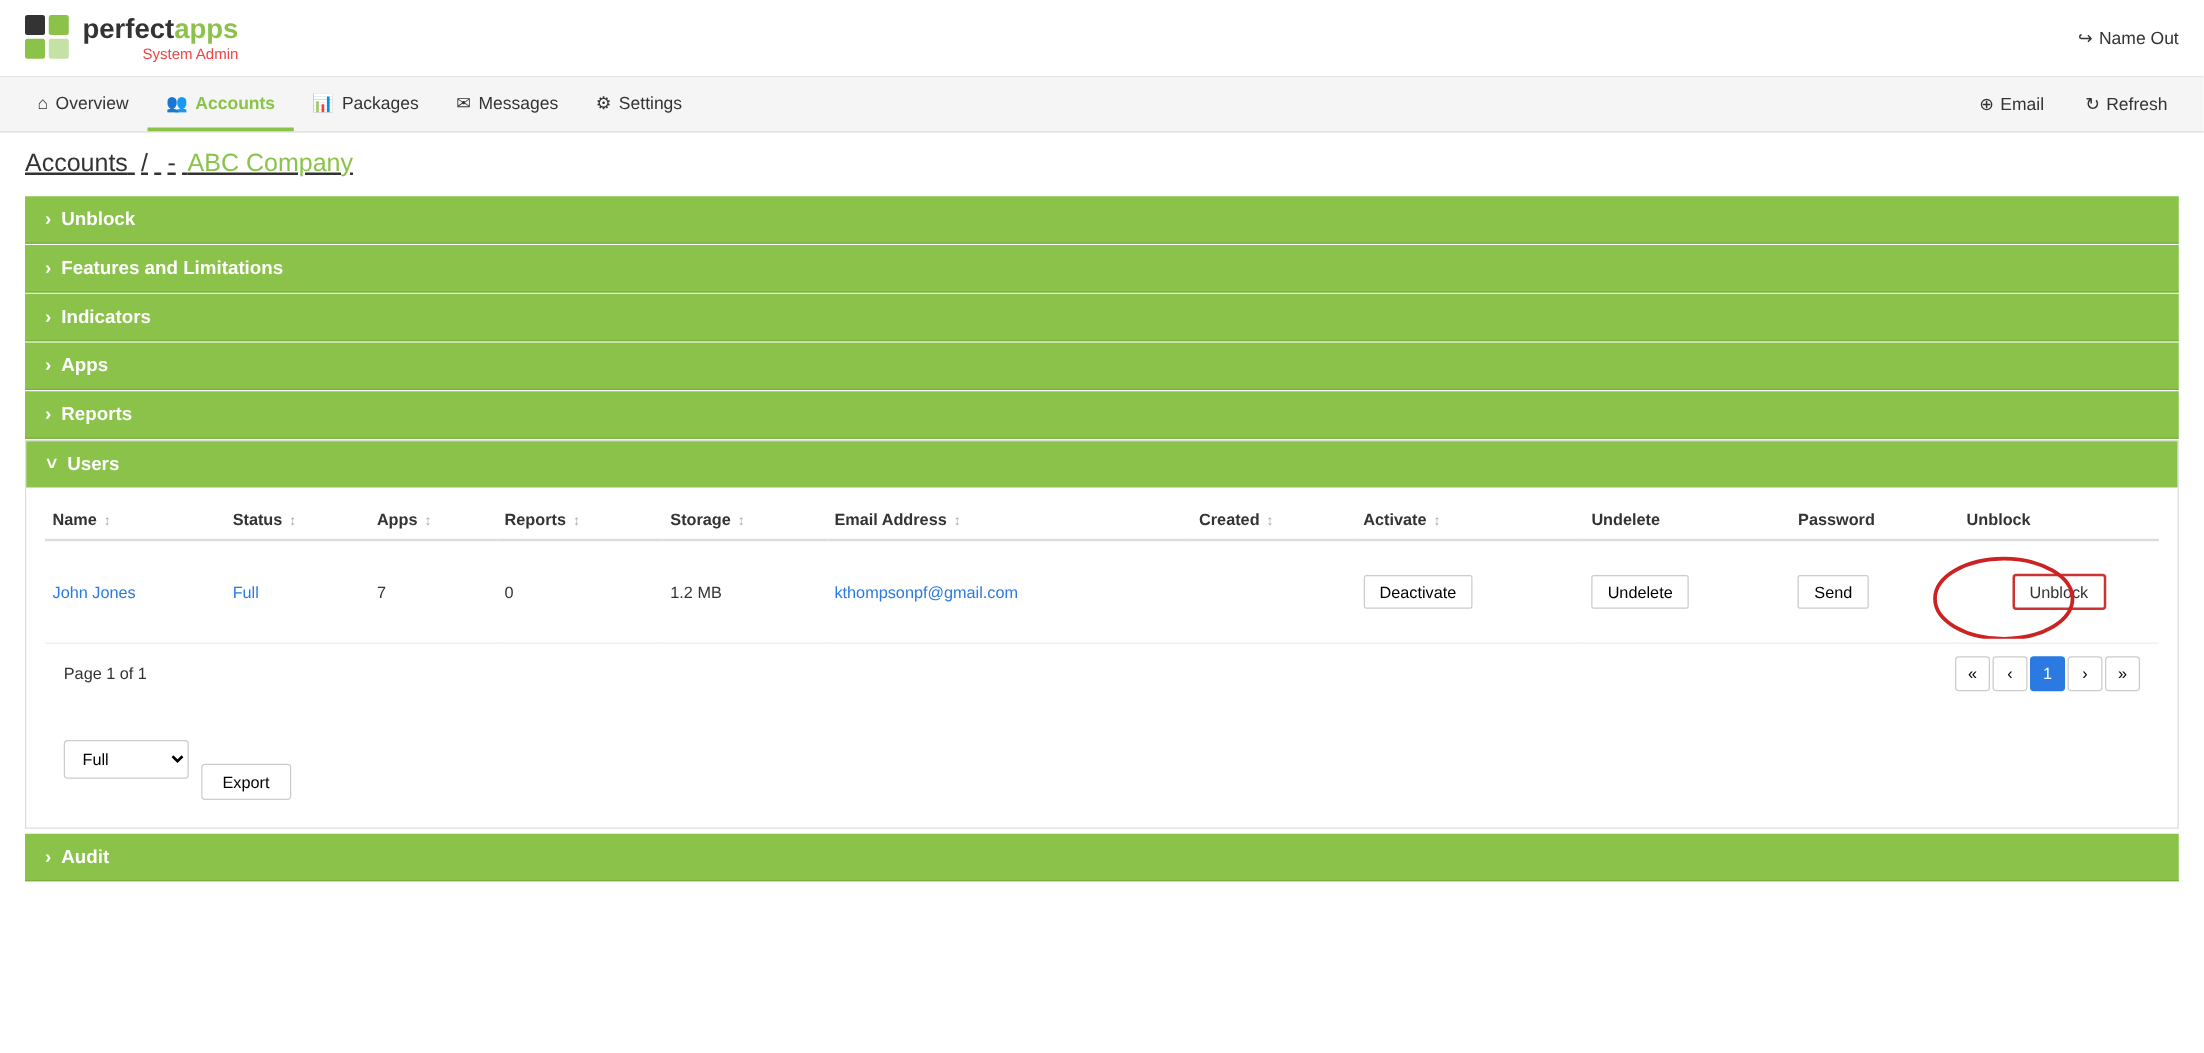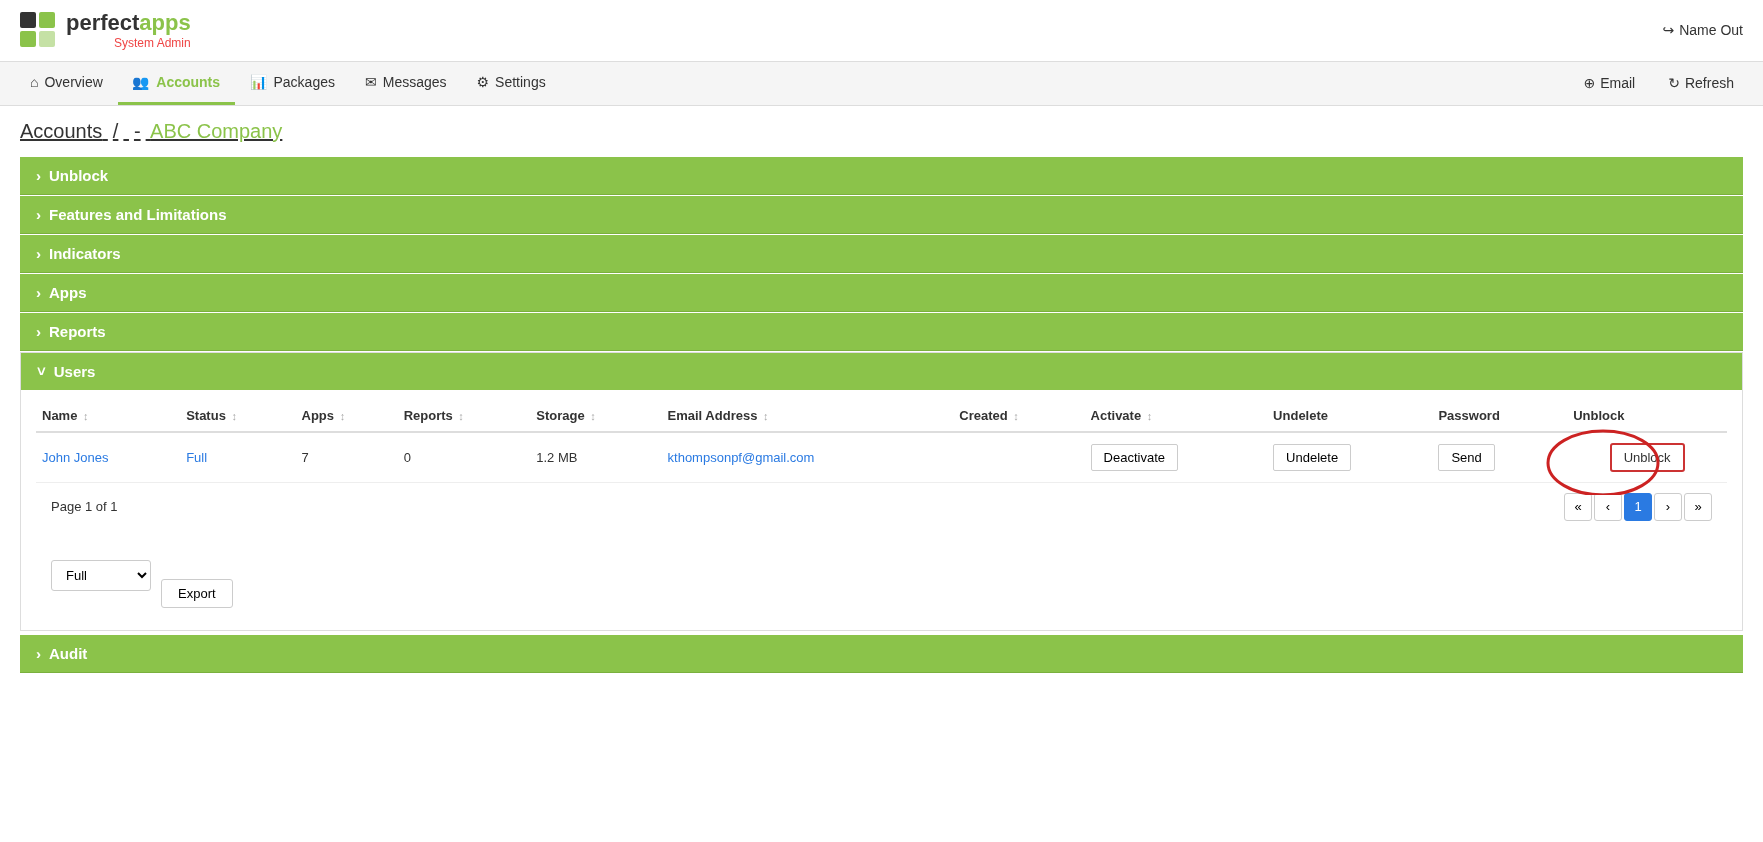--- a/index.html
+++ b/index.html
@@ -126,21 +126,21 @@
     th {
       text-align: left;
       padding: 8px 6px;
       border-bottom: 2px solid #ddd;
       color: #333;
       font-weight: bold;
       white-space: nowrap;
     }
     th .sort-icon { color: #aaa; font-size: 11px; margin-left: 2px; }
     td {
-      padding: 10px 6px;
+      padding: 26px 6px;
       border-bottom: 1px solid #eee;
       vertical-align: middle;
     }
     .user-link { color: #2a7ae2; text-decoration: none; cursor: pointer; }
     .status-full { color: #2a7ae2; }
     .action-btn {
       padding: 5px 12px;
       font-size: 13px;
       background: #fff;
       border: 1px solid #ccc;

